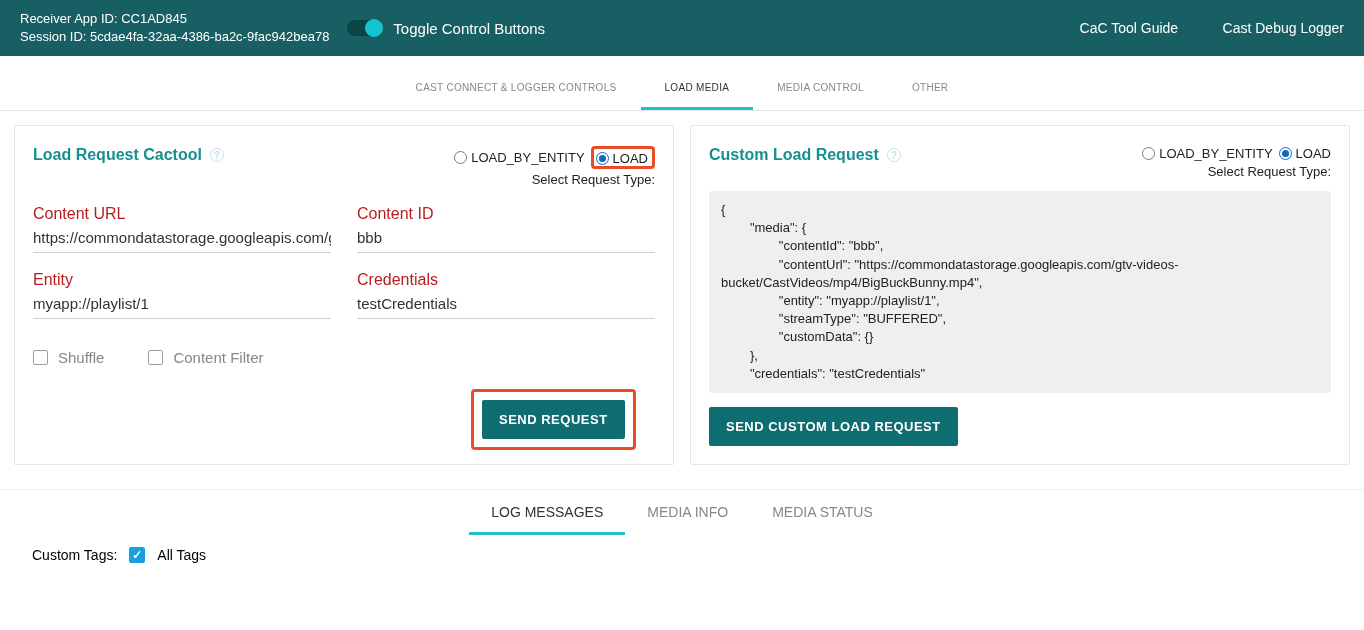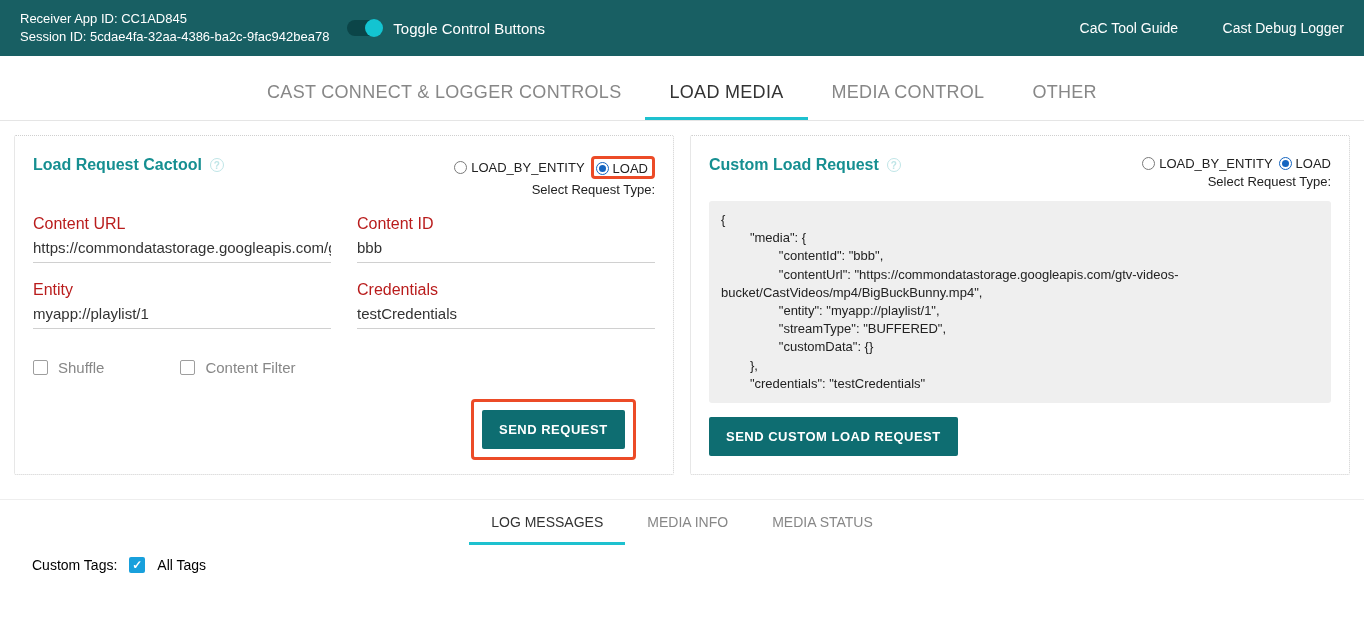--- a/index.html
+++ b/index.html
@@ -20,21 +20,21 @@
   .toggle-wrap { display: flex; align-items: center; margin-right: auto; }
   .switch {
     width: 34px; height: 16px; background: #0b4548; border-radius: 10px; position: relative; margin-right: 12px;
   }
   .switch .knob {
     width: 18px; height: 18px; background: #13c4d1; border-radius: 50%; position: absolute; right: -2px; top: -1px;
   }
   .toggle-label { font-size: 15px; }
   .nav-links a { color: #fff; text-decoration: none; font-size: 14px; margin-left: 40px; }
   .tabs { display: flex; justify-content: center; border-bottom: 1px solid #e5e5e5; margin-top: 8px; }
-  .tab { padding: 18px 24px 14px; font-size: 18px; color: #878787; letter-spacing: 0.3px; cursor: pointer; border-bottom: 3px solid transparent; }
+  .tab { padding: 18px 24px 14px; font-size: 10px; color: #878787; letter-spacing: 0.3px; cursor: pointer; border-bottom: 3px solid transparent; }
   .tab.active { color: #333; border-bottom-color: #1ec1cf; }
   .panels { display: flex; gap: 16px; padding: 14px 14px 20px; }
   .panel {
     flex: 1; border: 1px dotted #cfcfcf; border-radius: 2px; padding: 20px 18px 18px; position: relative;
     background: #fff;
   }
   .panel-title { color: #168f91; font-size: 16px; font-weight: 600; display: inline-flex; align-items: center; }
   .help-icon {
     width: 14px; height: 14px; border: 1.5px solid #bfe5e7; border-radius: 50%; color: #bfe5e7;
     display: inline-flex; align-items: center; justify-content: center; font-size: 10px; margin-left: 8px;
@@ -50,21 +50,21 @@
     content: ""; width: 7px; height: 7px; background: #1565c0; border-radius: 50%; position: absolute; top: 2px; left: 2px;
   }
   .highlight-box { border: 3px solid #ec4b27; border-radius: 4px; padding: 2px 4px 0px 2px; display: inline-flex; }
   .form-row { display: flex; gap: 26px; margin-top: 18px; }
   .field { flex: 1; }
   .field-label { color: #b91c1c; font-size: 16px; margin-bottom: 2px; display: block; }
   .field-input {
     width: 100%; border: none; border-bottom: 1px solid #d0d0d0; font-size: 15px; padding: 4px 0 6px; outline: none;
     font-family: inherit; color: #333;
   }
-  .check-row { display: flex; align-items: center; gap: 76px; margin-top: 30px; }
+  .check-row { display: flex; align-items: center; gap: 44px; margin-top: 30px; }
   .chk-wrap { display: flex; align-items: center; gap: 10px; }
   .chkbox { width: 15px; height: 15px; border: 1.5px solid #9e9e9e; border-radius: 2px; }
   .chk-text { color: #878787; font-size: 15px; }
   .primary-btn {
     background: #0e6d71; color: #fff; border: none; padding: 12px 17px; font-size: 13px; font-weight: 700;
     letter-spacing: 0.5px; border-radius: 2px; cursor: pointer;
   }
   .send-wrap { position: absolute; bottom: 14px; left: 456px; }
   .send-highlight { border: 3px solid #ec4b27; border-radius: 4px; padding: 8px; display: inline-block; }
   .codebox {

